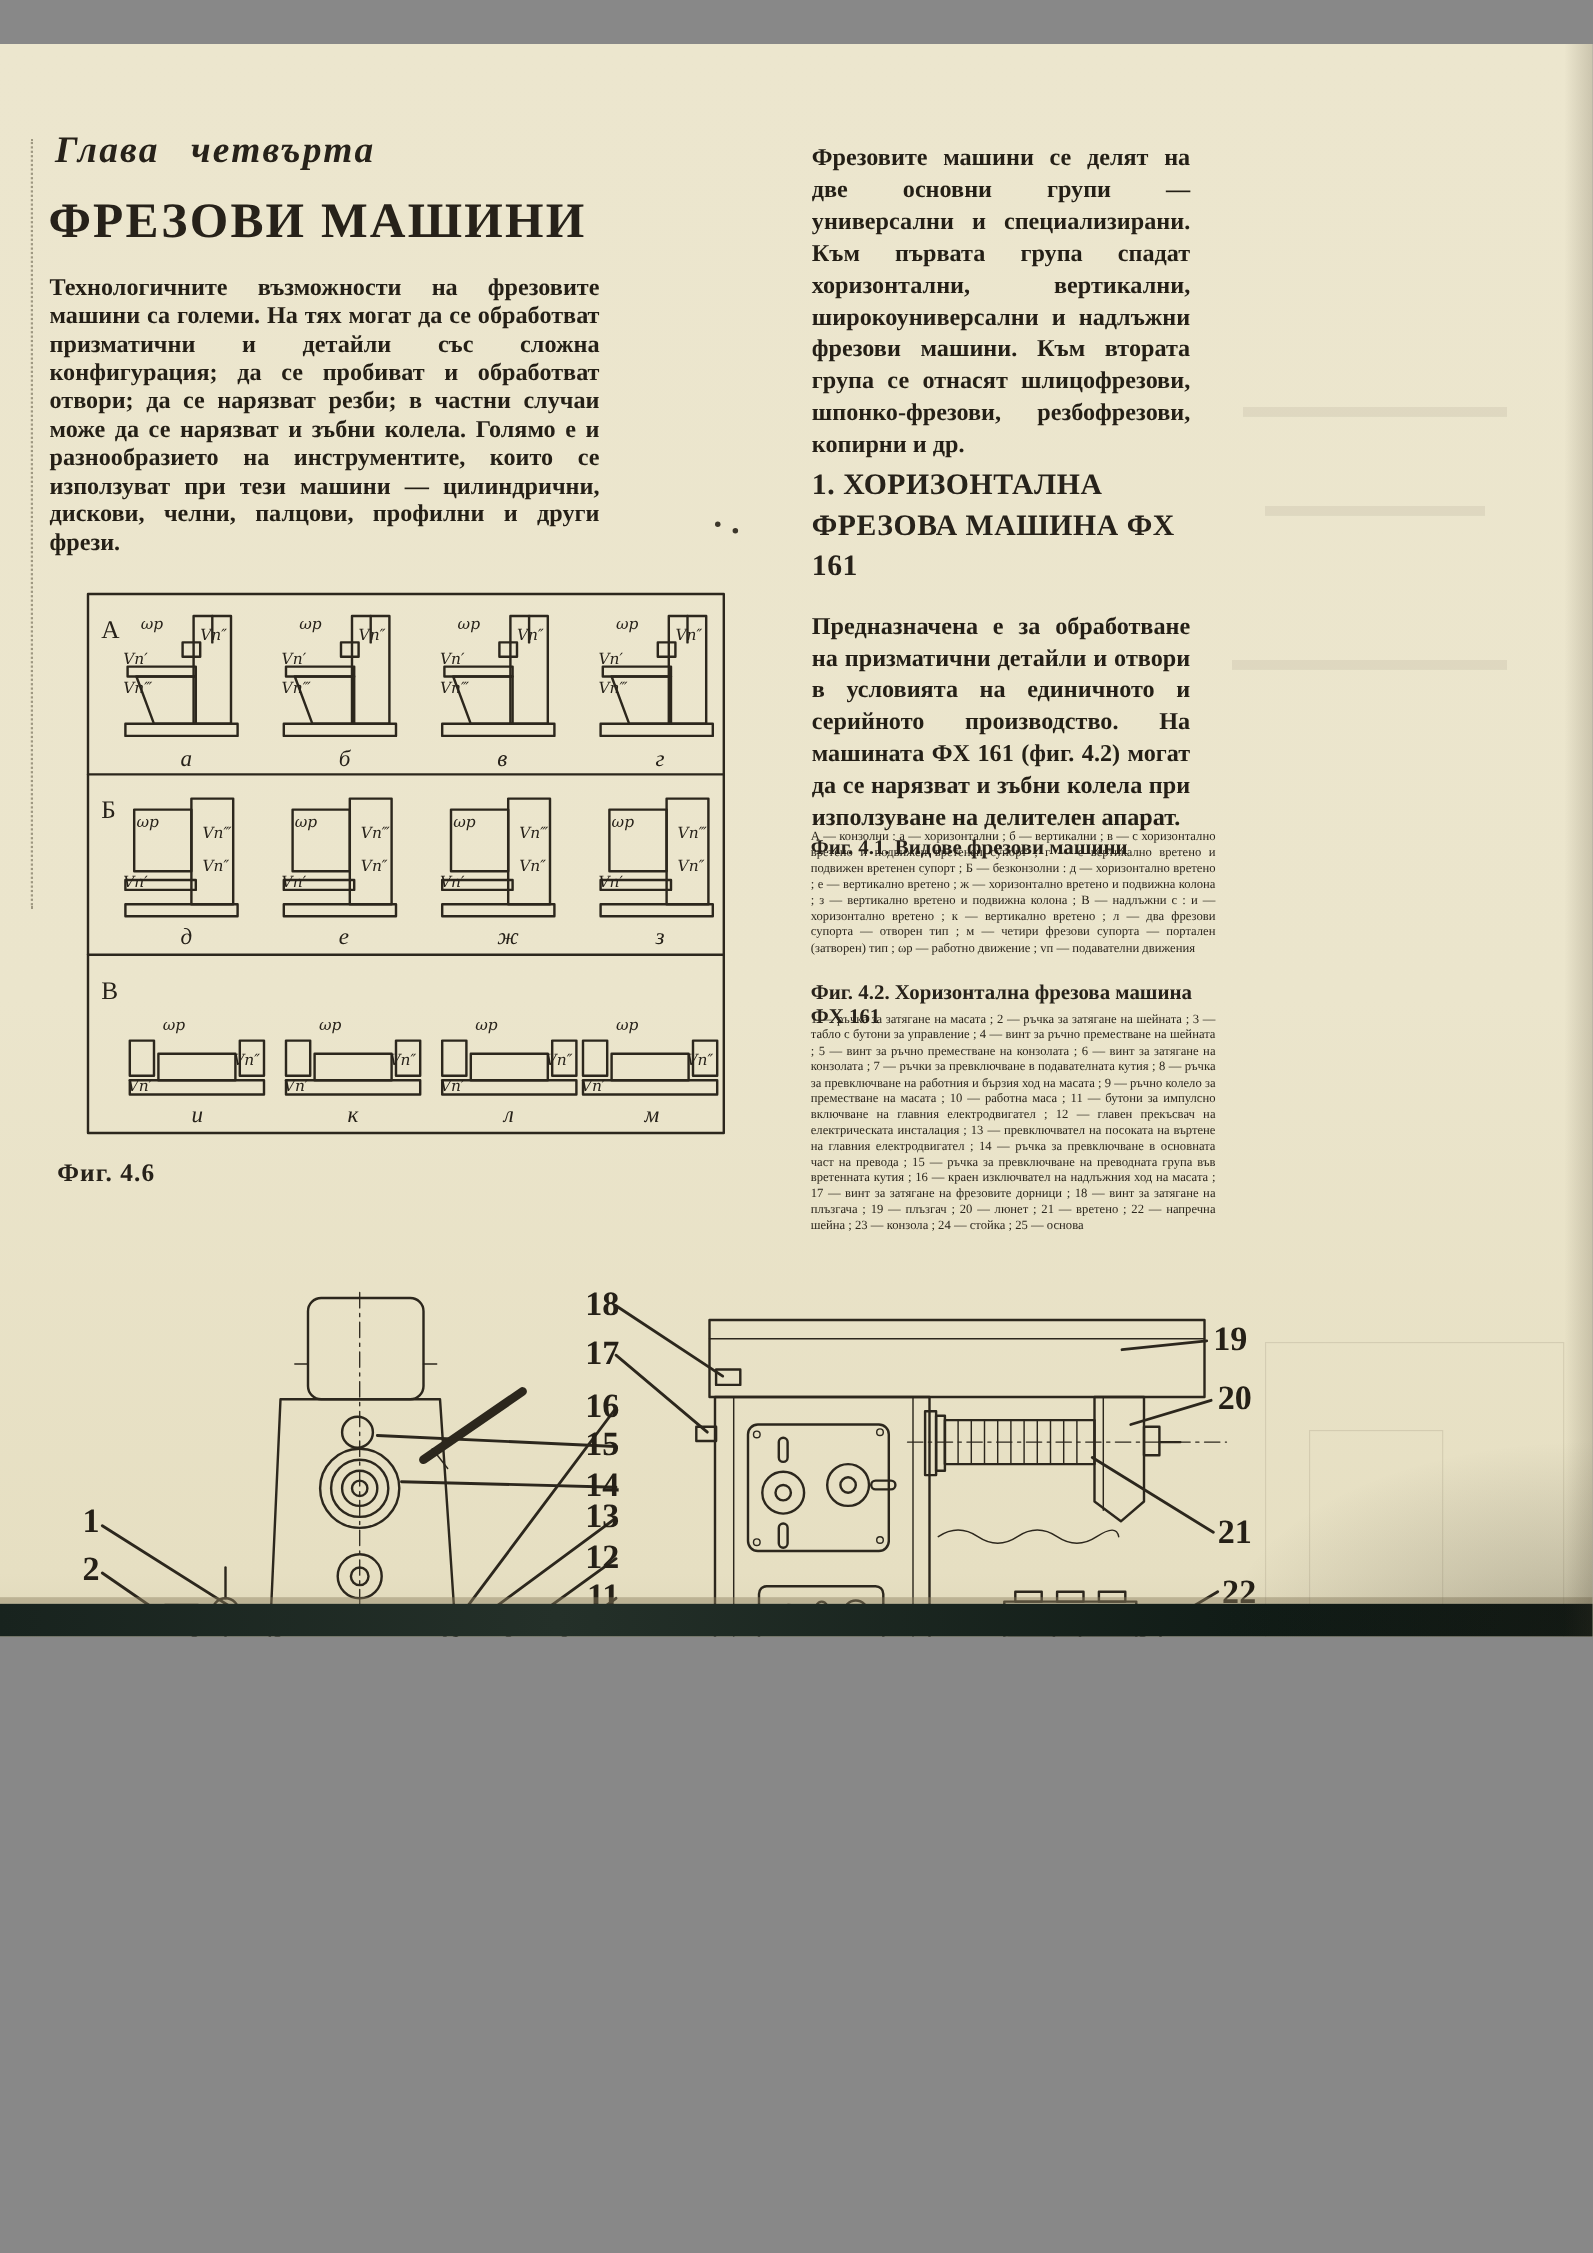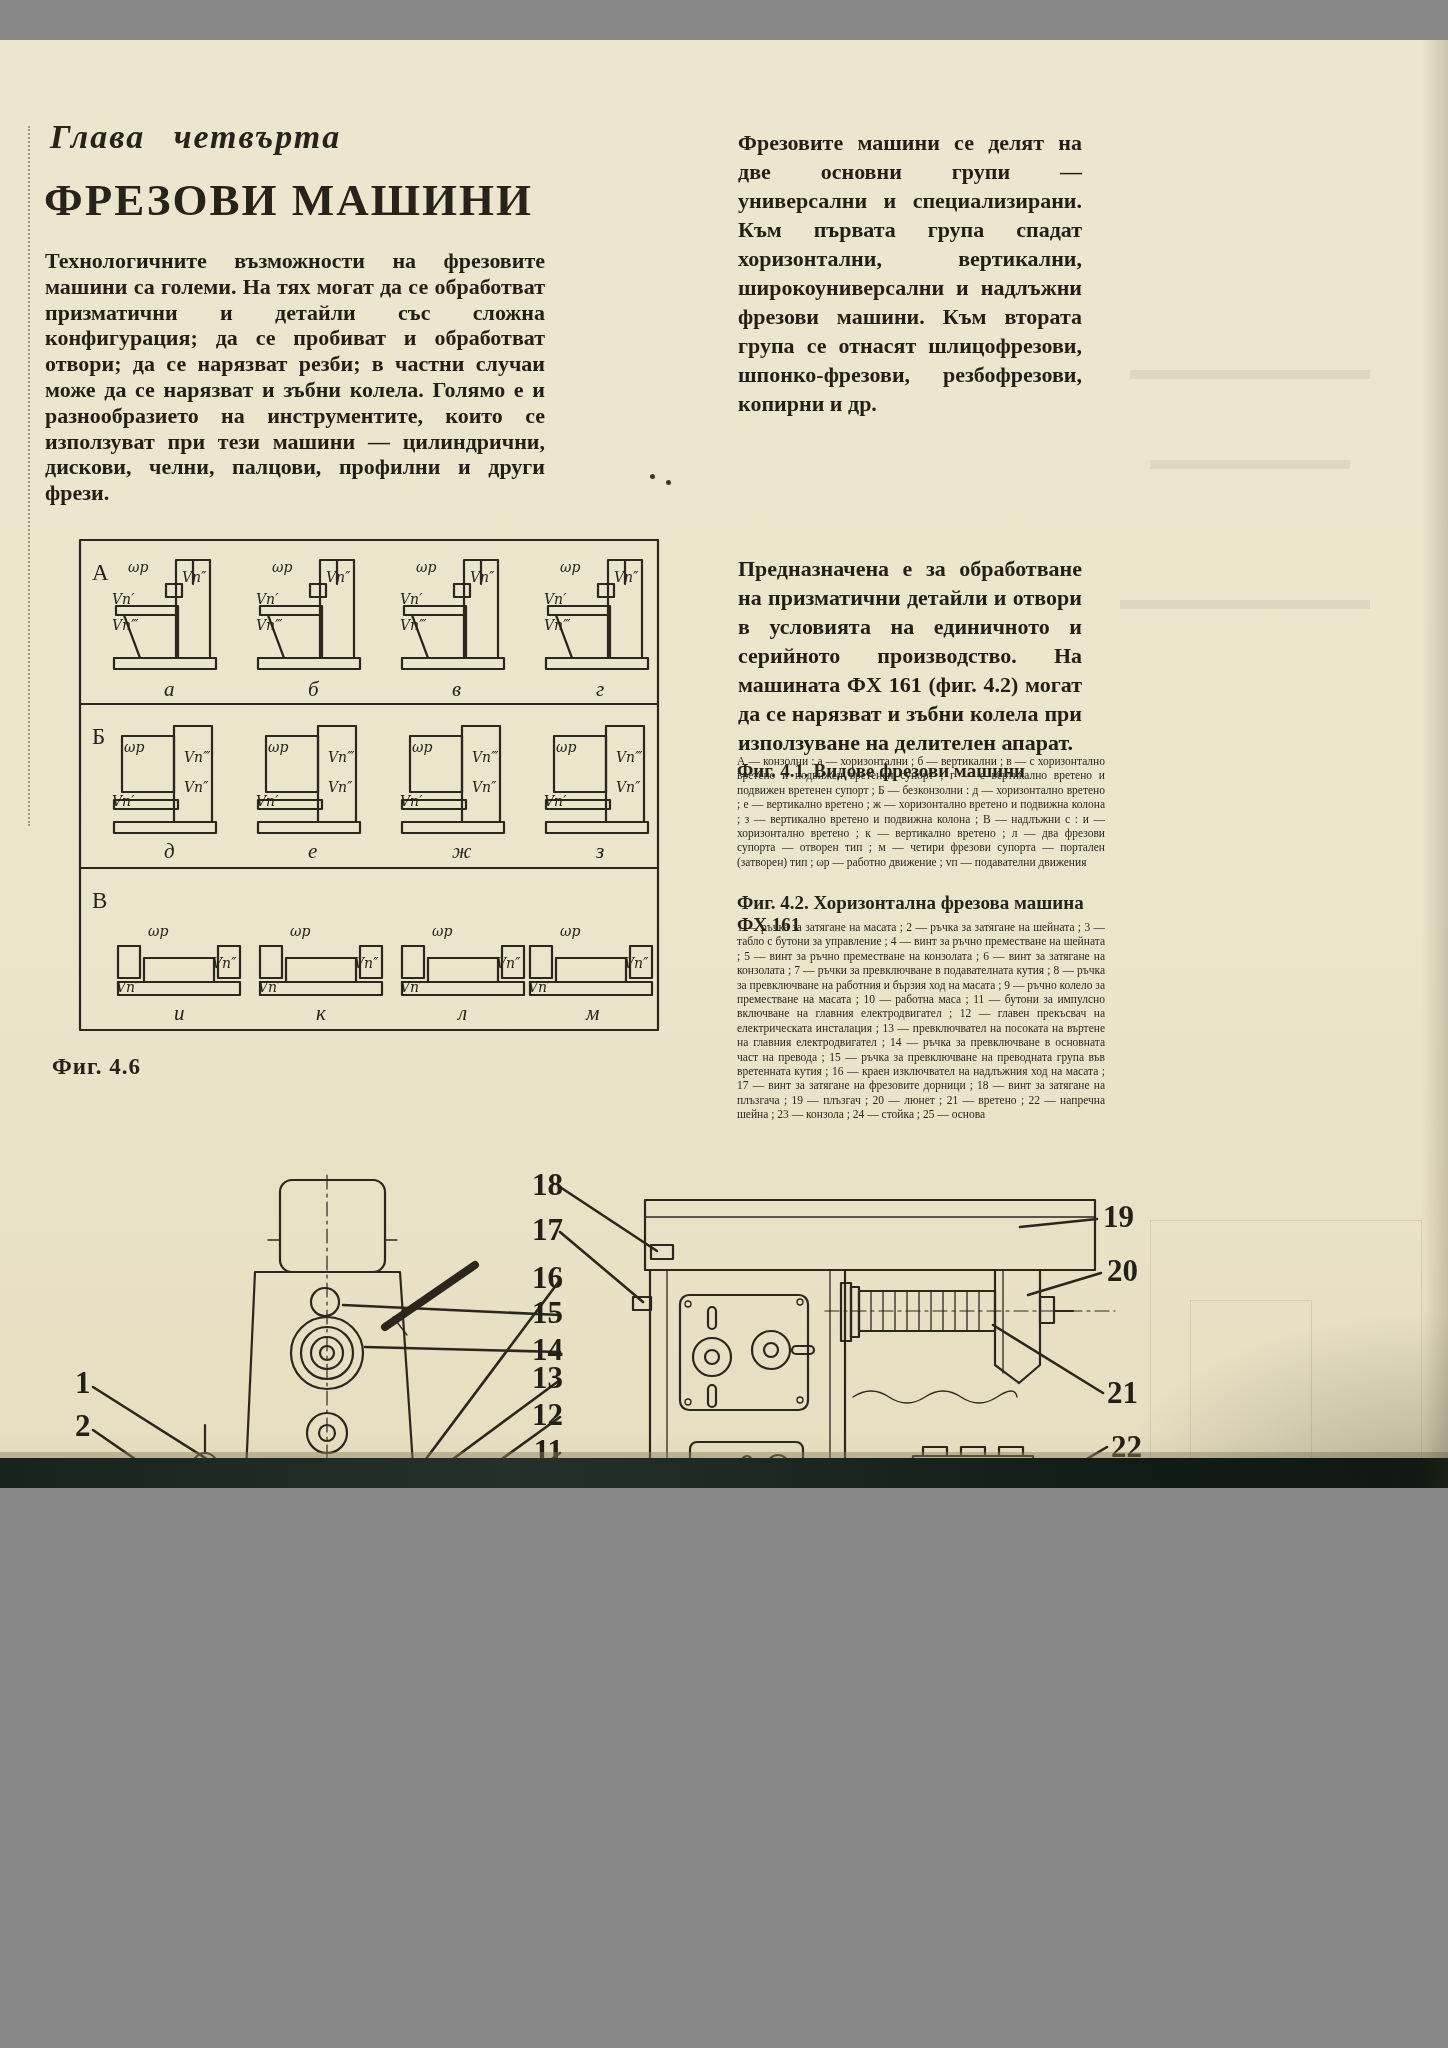--- a/index.html
+++ b/index.html
@@ -63,20 +63,21 @@
   <div class="abs ghost-l" style="left:1130px;top:330px;width:240px;height:9px;"></div>
   <div class="abs ghost-l" style="left:1150px;top:420px;width:200px;height:9px;"></div>
   <div class="abs ghost-l" style="left:1120px;top:560px;width:250px;height:9px;"></div>
   <div class="abs ghost-l" style="left:880px;top:1888px;width:230px;height:10px;"></div>
 
   <div class="abs chapter">Глава четвърта</div>
   <div class="abs main-title">ФРЕЗОВИ МАШИНИ</div>
   <div class="abs intro">Технологичните възможности на фрезовите машини са големи. На тях могат да се обработват призматични и детайли със сложна конфигурация; да се пробиват и обработват отвори; да се нарязват резби; в частни случаи може да се нарязват и зъбни колела. Голямо е и разнообразието на инструментите, които се използуват при тези машини — цилиндрични, дискови, челни, палцови, профилни и други фрези.</div>
 
   <div class="abs rcol r-p1">Фрезовите машини се делят на две основни групи — универсални и специализирани. Към първата група спадат хоризонтални, вертикални, широкоуниверсални и надлъжни фрезови машини. Към втората група се отнасят шлицофрезови, шпонко-фрезови, резбофрезови, копирни и др.</div>
+  <div class="abs h1">1. ХОРИЗОНТАЛНА ФРЕЗОВА МАШИНА ФХ 161</div>
   <div class="abs rcol r-p3">Предназначена е за обработване на призматични детайли и отвори в условията на единичното и серийното производство. На машината ФХ 161 (фиг. 4.2) могат да се нарязват и зъбни колела при използуване на делителен апарат.</div>
 
   <div class="abs cap-title cap41-t">Фиг. 4.1. Видове фрезови машини</div>
   <div class="abs cap-body cap41-b">А — конзолни : а — хоризонтални ; б — вертикални ; в — с хоризонтално вретено и подвижен вретенен супорт ; г — с вертикално вретено и подвижен вретенен супорт ; Б — безконзолни : д — хоризонтално вретено ; е — вертикално вретено ; ж — хоризонтално вретено и подвижна колона ; з — вертикално вретено и подвижна колона ; В — надлъжни с : и — хоризонтално вретено ; к — вертикално вретено ; л — два фрезови супорта — отворен тип ; м — четири фрезови супорта — портален (затворен) тип ; ωр — работно движение ; vп — подавателни движения</div>
   <div class="abs cap-title cap42-t">Фиг. 4.2. Хоризонтална фрезова машина ФХ 161</div>
   <div class="abs cap-body cap42-b">1 — ръчка за затягане на масата ; 2 — ръчка за затягане на шейната ; 3 — табло с бутони за управление ; 4 — винт за ръчно преместване на шейната ; 5 — винт за ръчно преместване на конзолата ; 6 — винт за затягане на конзолата ; 7 — ръчки за превключване в подавателната кутия ; 8 — ръчка за превключване на работния и бързия ход на масата ; 9 — ръчно колело за преместване на масата ; 10 — работна маса ; 11 — бутони за импулсно включване на главния електродвигател ; 12 — главен прекъсвач на електрическата инсталация ; 13 — превключвател на посоката на въртене на главния електродвигател ; 14 — ръчка за превключване в основната част на превода ; 15 — ръчка за превключване на преводната група във вретенната кутия ; 16 — краен изключвател на надлъжния ход на масата ; 17 — винт за затягане на фрезовите дорници ; 18 — винт за затягане на плъзгача ; 19 — плъзгач ; 20 — люнет ; 21 — вретено ; 22 — напречна шейна ; 23 — конзола ; 24 — стойка ; 25 — основа</div>
 
   <svg class="abs" style="left:78px;top:498px;" width="582" height="494" viewBox="0 0 582 494">
     <defs>
       <g id="gA">

